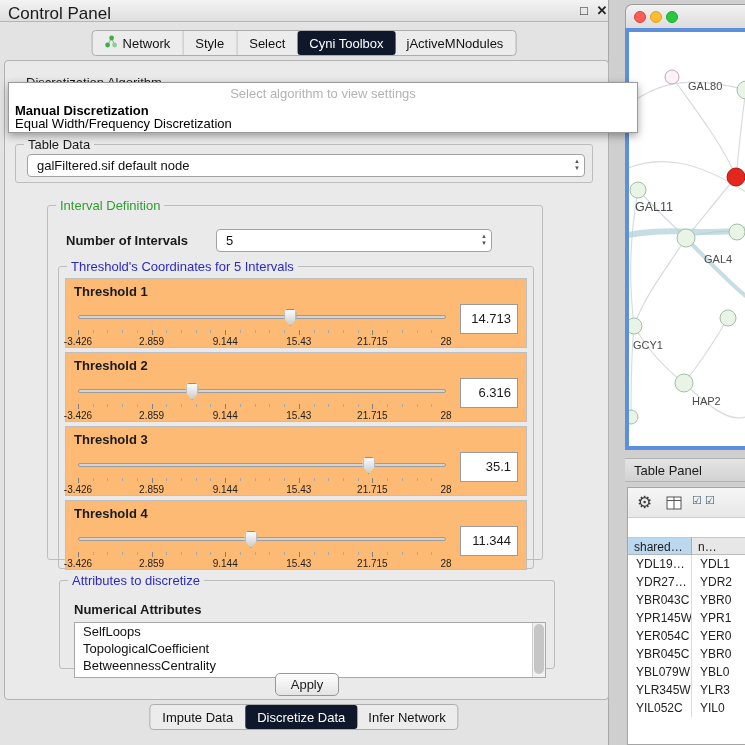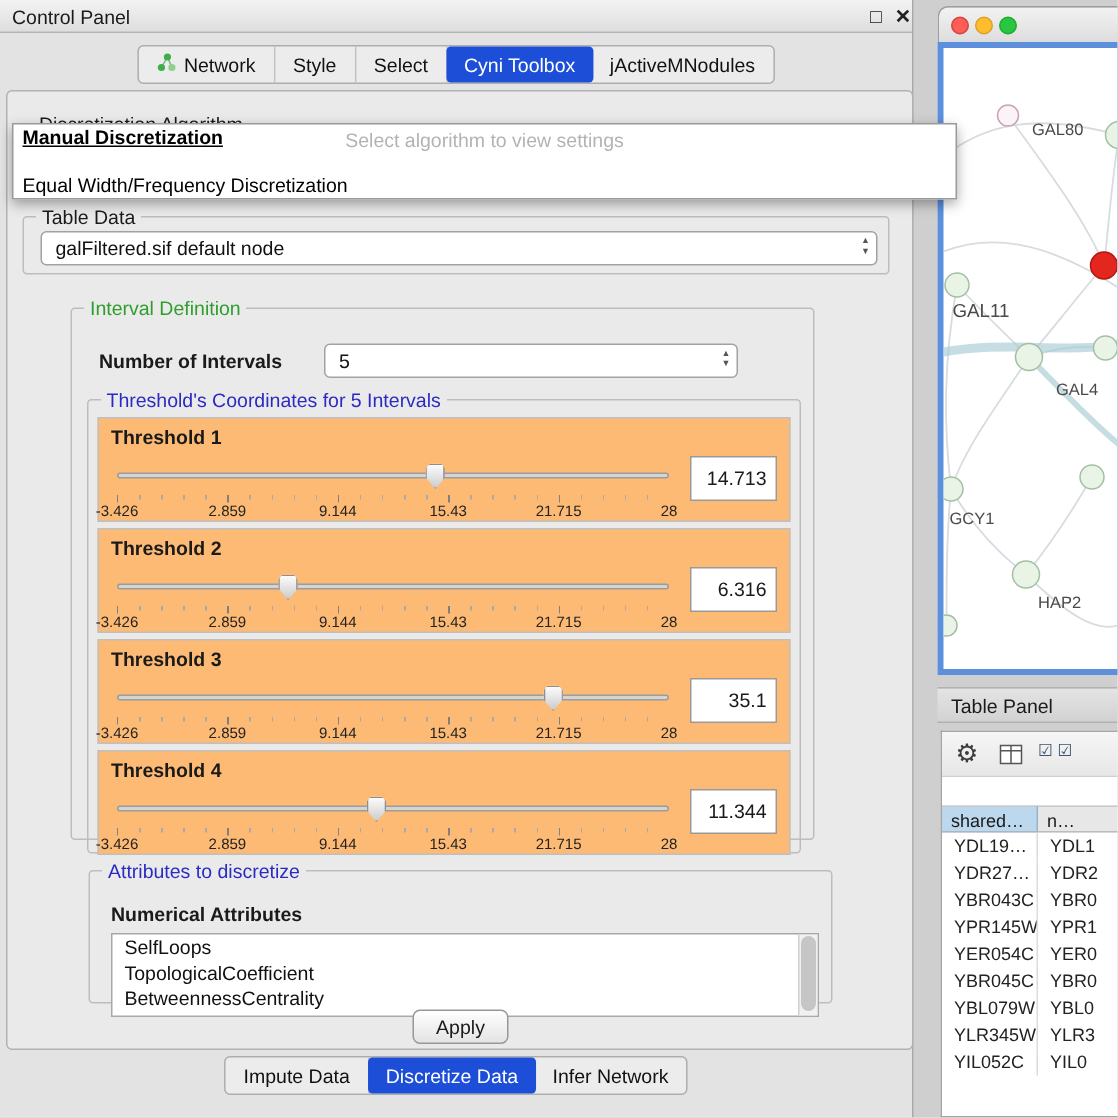--- a/index.html
+++ b/index.html
@@ -5,31 +5,31 @@
   * { margin:0; padding:0; box-sizing:border-box; }
   html,body { width:745px; height:745px; }
   body { position:relative; overflow:hidden; background:#cfcfcf;
          font-family:"Liberation Sans", sans-serif; font-size:13px; color:#1a1a1a; }
 
   
   .left-panel { position:absolute; left:0; top:0; width:609px; height:745px;
                 background:#e3e3e3; border-right:1px solid #a8a8a8; }
   .titlebar { position:absolute; left:0; top:0; right:0; height:22px;
               background:linear-gradient(#f3f3f3,#dedede); border-bottom:1px solid #b5b5b5; }
-  .titlebar .title { position:absolute; left:8px; top:4px; font-size:13px; }
+  .titlebar .title { position:absolute; left:8px; top:4px; font-size:17px; }
   .win-btn { position:absolute; top:3px; width:16px; text-align:center; font-size:13px; color:#222; }
 
   .tabstrip { position:absolute; display:flex; align-items:stretch; height:26px;
               background:#ececec; border:1px solid #adadad; border-radius:4px; }
   .tabstrip.top { top:30px; left:50%; transform:translateX(-50%); }
   .tabstrip.bottom { top:704px; left:50%; transform:translateX(-50%); }
   .tab { display:flex; align-items:center; gap:5px; padding:0 12px; font-size:13px;
          color:#111; border-right:1px solid #c2c2c2; white-space:nowrap; }
   .tab:last-child { border-right:none; }
-  .tab.selected { background:#1d4ed8; color:#fff; border-radius:3px; border-right:none; margin:0 -1px; }
+  .tab.selected { background:#0f172a; color:#fff; border-radius:3px; border-right:none; margin:0 -1px; }
 
   .main-panel { position:absolute; left:4px; top:60px; width:605px; height:640px;
                 border:1px solid #b2b2b2; border-radius:4px; background:#eaeaea; }
 
   fieldset { position:absolute; border:1px solid #bdbdbd; border-radius:3px; }
   legend { font-size:13px; padding:0 4px; margin-left:8px; white-space:nowrap; }
   legend.green { color:#2f9e2f; }
   legend.blue  { color:#2b2bc4; }
 
   .fs-discretization { left:8px; top:14px; width:584px; height:56px; }
@@ -40,21 +40,21 @@
   .combo .spin { position:absolute; right:4px; top:3px; display:flex; flex-direction:column;
                  align-items:center; font-size:6px; line-height:7px; color:#555; }
 
   
   .algo-popup { position:absolute; left:8px; top:82px; width:630px; height:51px; z-index:10;
                 background:#fff; border:1px solid #9a9a9a;
                 box-shadow:0 3px 8px rgba(0,0,0,0.35); }
   .algo-placeholder { position:absolute; left:0; right:0; top:3px; text-align:center;
                       color:#b3b3b3; font-size:13px; }
   .algo-item { position:absolute; left:6px; font-size:13px; color:#000; white-space:nowrap; }
-  .algo-item.first { top:1px; font-weight:bold;text-decoration:underline; }
+  .algo-item.first { top:20px; font-weight:bold; }
   .algo-item.second { top:33px; }
 
   .fs-tabledata { left:10px; top:76px; width:578px; height:46px; }
   .combo-tabledata { left:11px; top:2px; width:558px; }
 
   .fs-interval { left:42px; top:137px; width:496px; height:362px; }
   .num-label { position:absolute; left:18px; top:20px; font-weight:bold; font-size:13px; }
   .combo-num { left:168px; top:16px; width:276px; }
 
   .fs-thresholds { position:absolute; left:10px; top:46px; width:476px; height:310px; border:1px solid #bdbdbd; border-radius:3px; }

